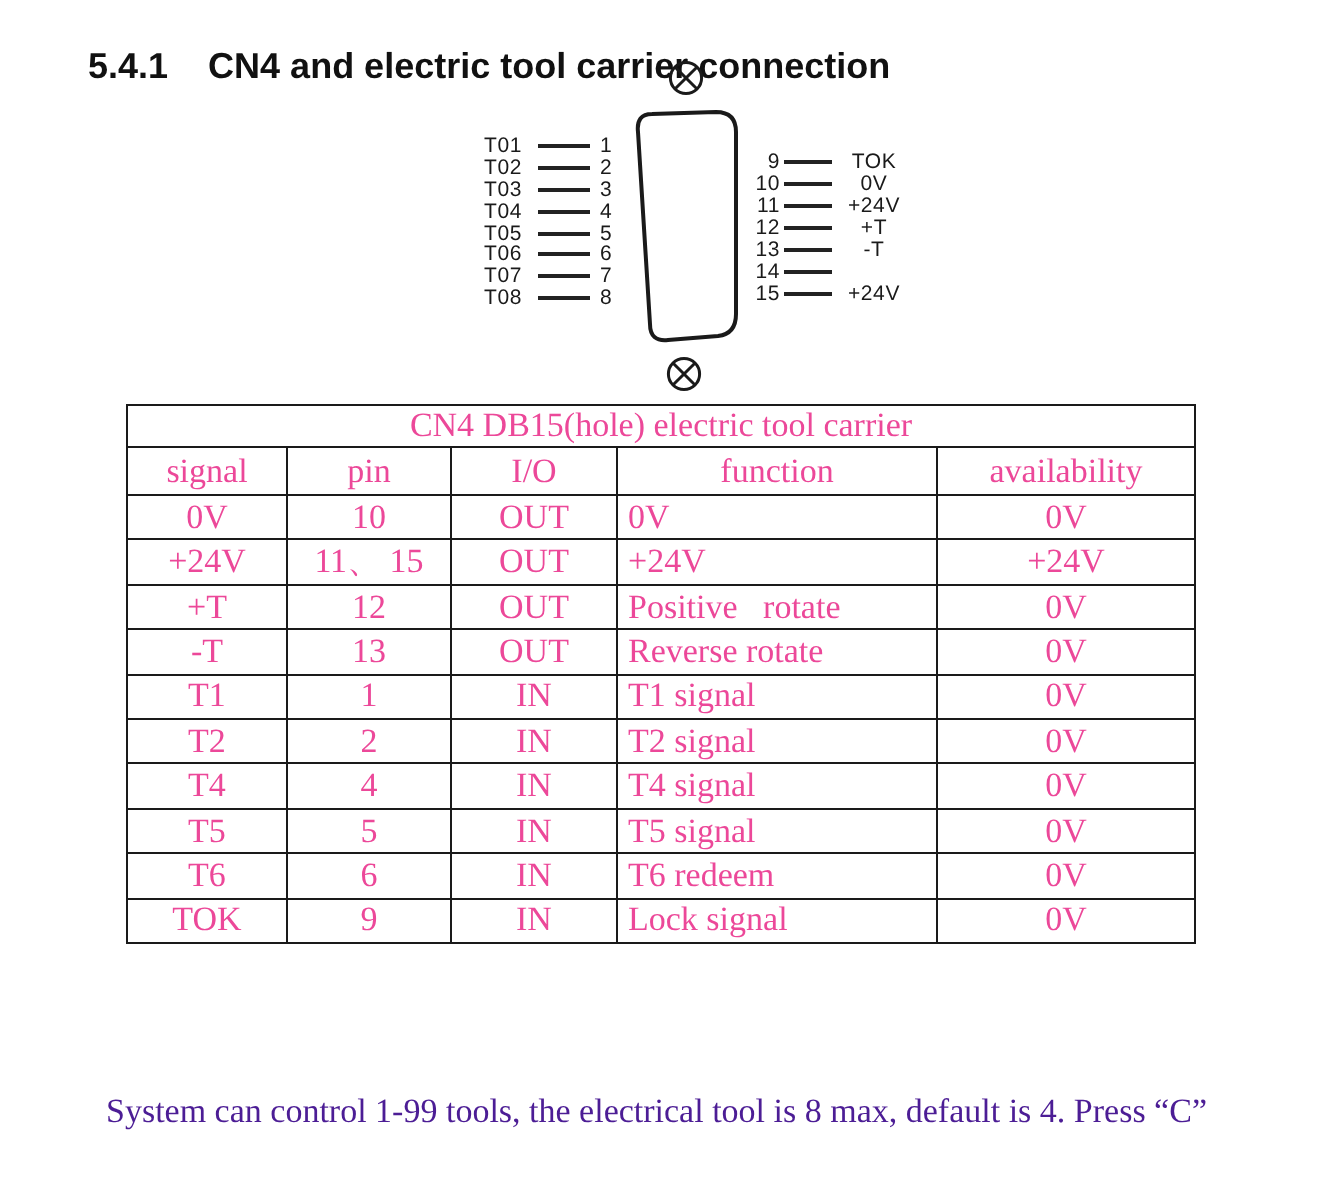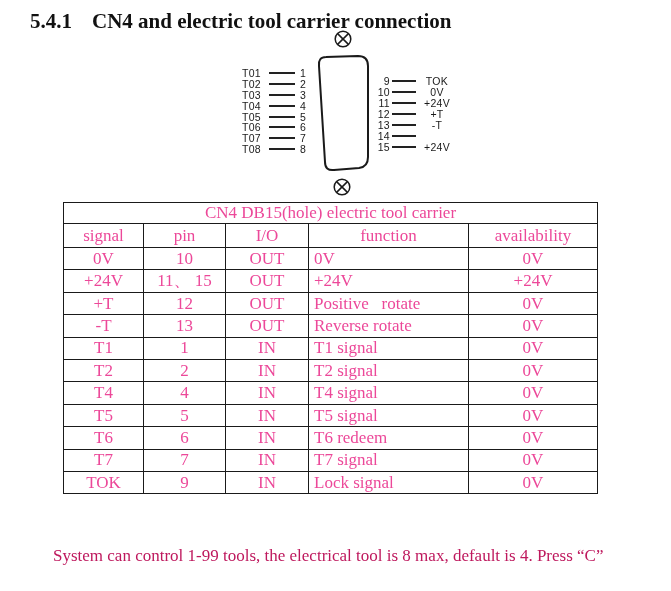--- a/index.html
+++ b/index.html
@@ -1,21 +1,21 @@
 <!DOCTYPE html>
 <html><head>
 <meta charset="utf-8">
 <style>
   html,body{margin:0;padding:0;background:#ffffff;}
   .page{position:relative;width:671px;height:591px;background:#ffffff;color:#111;
         font-family:"Liberation Serif", serif;overflow:hidden;}
 
   
-  .heading{position:absolute;left:28px;top:7px;margin:2px;font-size:21px;font-weight:bold;
-           font-family:Liberation Serif, serif;white-space:nowrap;}
+  .heading{position:absolute;left:28px;top:7px;margin:16px;font-size:18px;font-weight:bold;
+           font-family:Liberation Sans, sans-serif;white-space:nowrap;}
   .heading .num{margin-right:20px;}
 
   
   .diagram{position:absolute;left:0;top:0;width:671px;height:200px;margin-left:48px;}
   .screw{position:absolute;width:18px;height:18px;}
   .screw-top{left:286px;top:30px;}
   .screw-bottom{left:285px;top:178px;}
   .body-svg{position:absolute;left:268px;top:54px;width:56px;height:120px;}
   .pins-left{position:absolute;left:194px;top:68px;width:70px;}
   .pins-right{position:absolute;left:327px;top:75px;width:110px;}
@@ -35,21 +35,21 @@
              table-layout:fixed;font-size:17px;color:#ec4899;}
   .pin-table td{border:1px solid #1a1a1a;text-align:center;vertical-align:middle;
                 padding:0;line-height:1.15;overflow:hidden;}
   .t-title td{height:20px;}
   .t-head td{height:23px;}
   .t-data td{height:21.4px;}
   .pin-table td.fn{text-align:left;padding-left:5px;white-space:pre;}
 
   
   .footer{position:absolute;left:18px;top:544px;width:650px;font-size:17px;
-          line-height:24px;color:#be185d;}
+          line-height:24px;color:#4c1d95;}
   .footer div{white-space:nowrap;}
   .footer .fl1{padding-left:35px;}
 </style>
 </head>
 <body>
 
 <div class="page">
 
   <h1 class="heading"><span class="num">5.4.1</span><span>CN4 and electric tool carrier connection</span></h1>
 
@@ -228,27 +228,20 @@
           <td>0V</td>
         </tr>
     <tr class="t-data">
           <td>T6</td>
           <td>6</td>
           <td>IN</td>
           <td class="fn">T6 redeem</td>
           <td>0V</td>
         </tr>
     <tr class="t-data">
-          <td>T7</td>
-          <td>7</td>
-          <td>IN</td>
-          <td class="fn">T7 signal</td>
-          <td>0V</td>
-        </tr>
-    <tr class="t-data">
           <td>TOK</td>
           <td>9</td>
           <td>IN</td>
           <td class="fn">Lock signal</td>
           <td>0V</td>
         </tr>
   </tbody>
     </table>
 
   <div class="footer">

